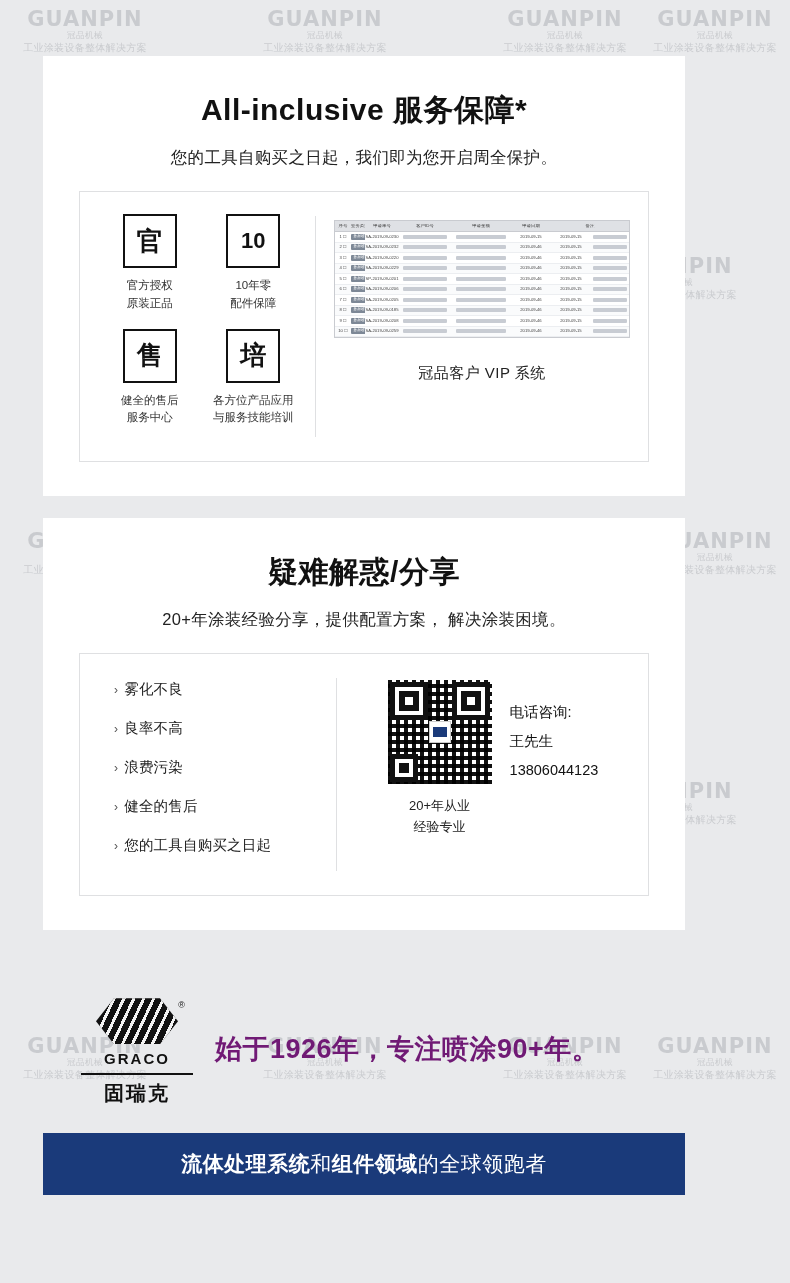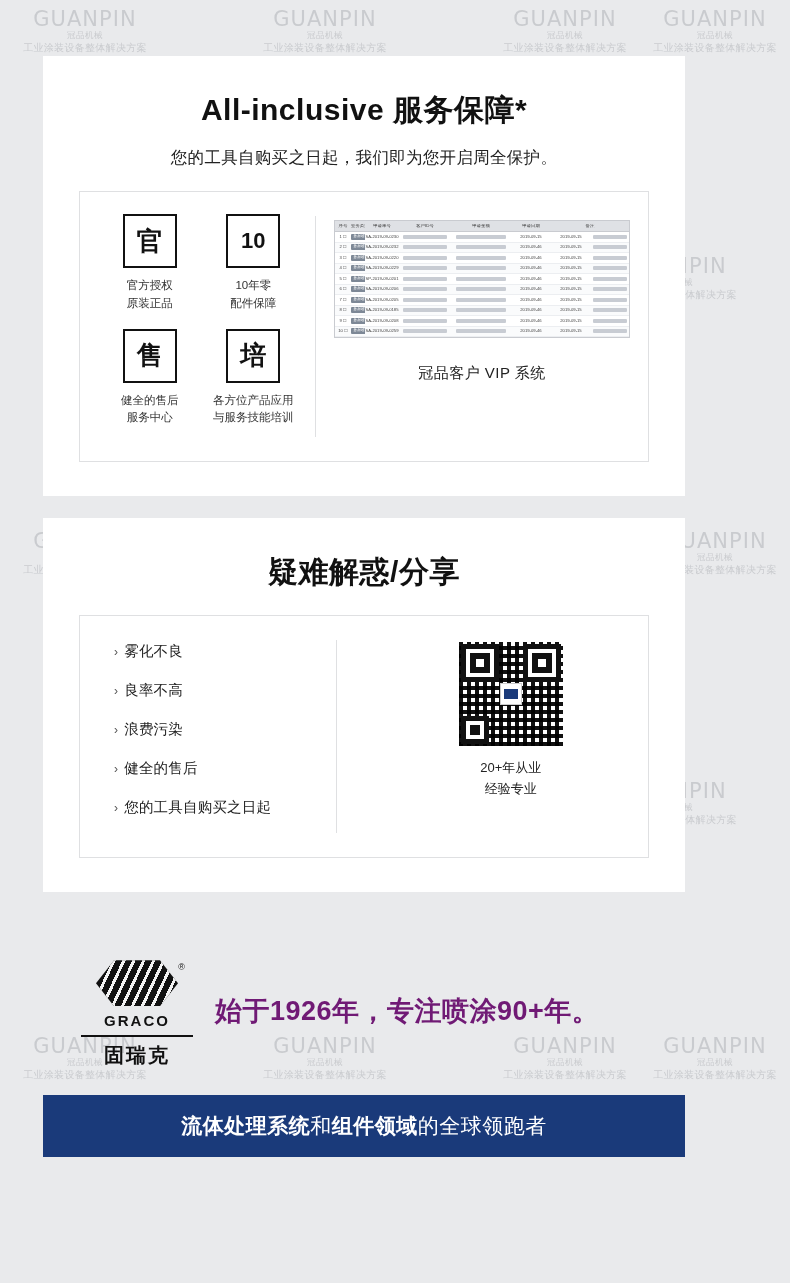--- a/index.html
+++ b/index.html
@@ -25,21 +25,21 @@
   }
   .wm {
     position: absolute;
     width: 150px;
     text-align: center;
     color: rgba(130,133,140,0.30);
     font-family: "DejaVu Sans", sans-serif;
   }
   .wm .wm-main {
     font-size: 21px;
-    font-weight: normal;
+    font-weight: bold;
     letter-spacing: 1px;
     line-height: 1.05;
   }
   .wm .wm-sub1 {
     font-size: 8.5px;
     letter-spacing: 0.5px;
     line-height: 1.3;
   }
   .wm .wm-sub2 {
     font-size: 10px;
@@ -598,20 +598,21 @@
               <span class="c7"><i class="blurbar" style="width:34px"></i></span>
             </div>
           </div>
         <div class="vip-caption">冠品客户 VIP 系统</div>
       </div>
     </div>
   </section>
 
   <section class="panel panel-2">
     <h2 class="panel-title">疑难解惑/分享</h2>
+    <p class="panel-sub">20+年涂装经验分享，提供配置方案， 解决涂装困境。</p>
 
     <div class="faq-box">
       <div class="faq-list">
         <div class="faq-item">
           <span class="chev">›</span><span>雾化不良</span>
         </div>
         <div class="faq-item">
           <span class="chev">›</span><span>良率不高</span>
         </div>
         <div class="faq-item">
@@ -633,20 +634,24 @@
             <span class="fq3"></span>
             <span class="qcenter">
                 <i></i>
               </span>
           </div>
           <div class="qr-cap">
             <div>20+年从业</div>
             <div>经验专业</div>
           </div>
         </div>
+        <div class="phone-block">
+          <div>电话咨询:</div>
+          <div>王先生13806044123</div>
+        </div>
       </div>
     </div>
   </section>
 
   <footer class="footer">
     <div class="brand-row">
       <div class="graco">
         <div class="graco-mark">
           <span class="hexa"></span>
           <span class="slash"></span>

